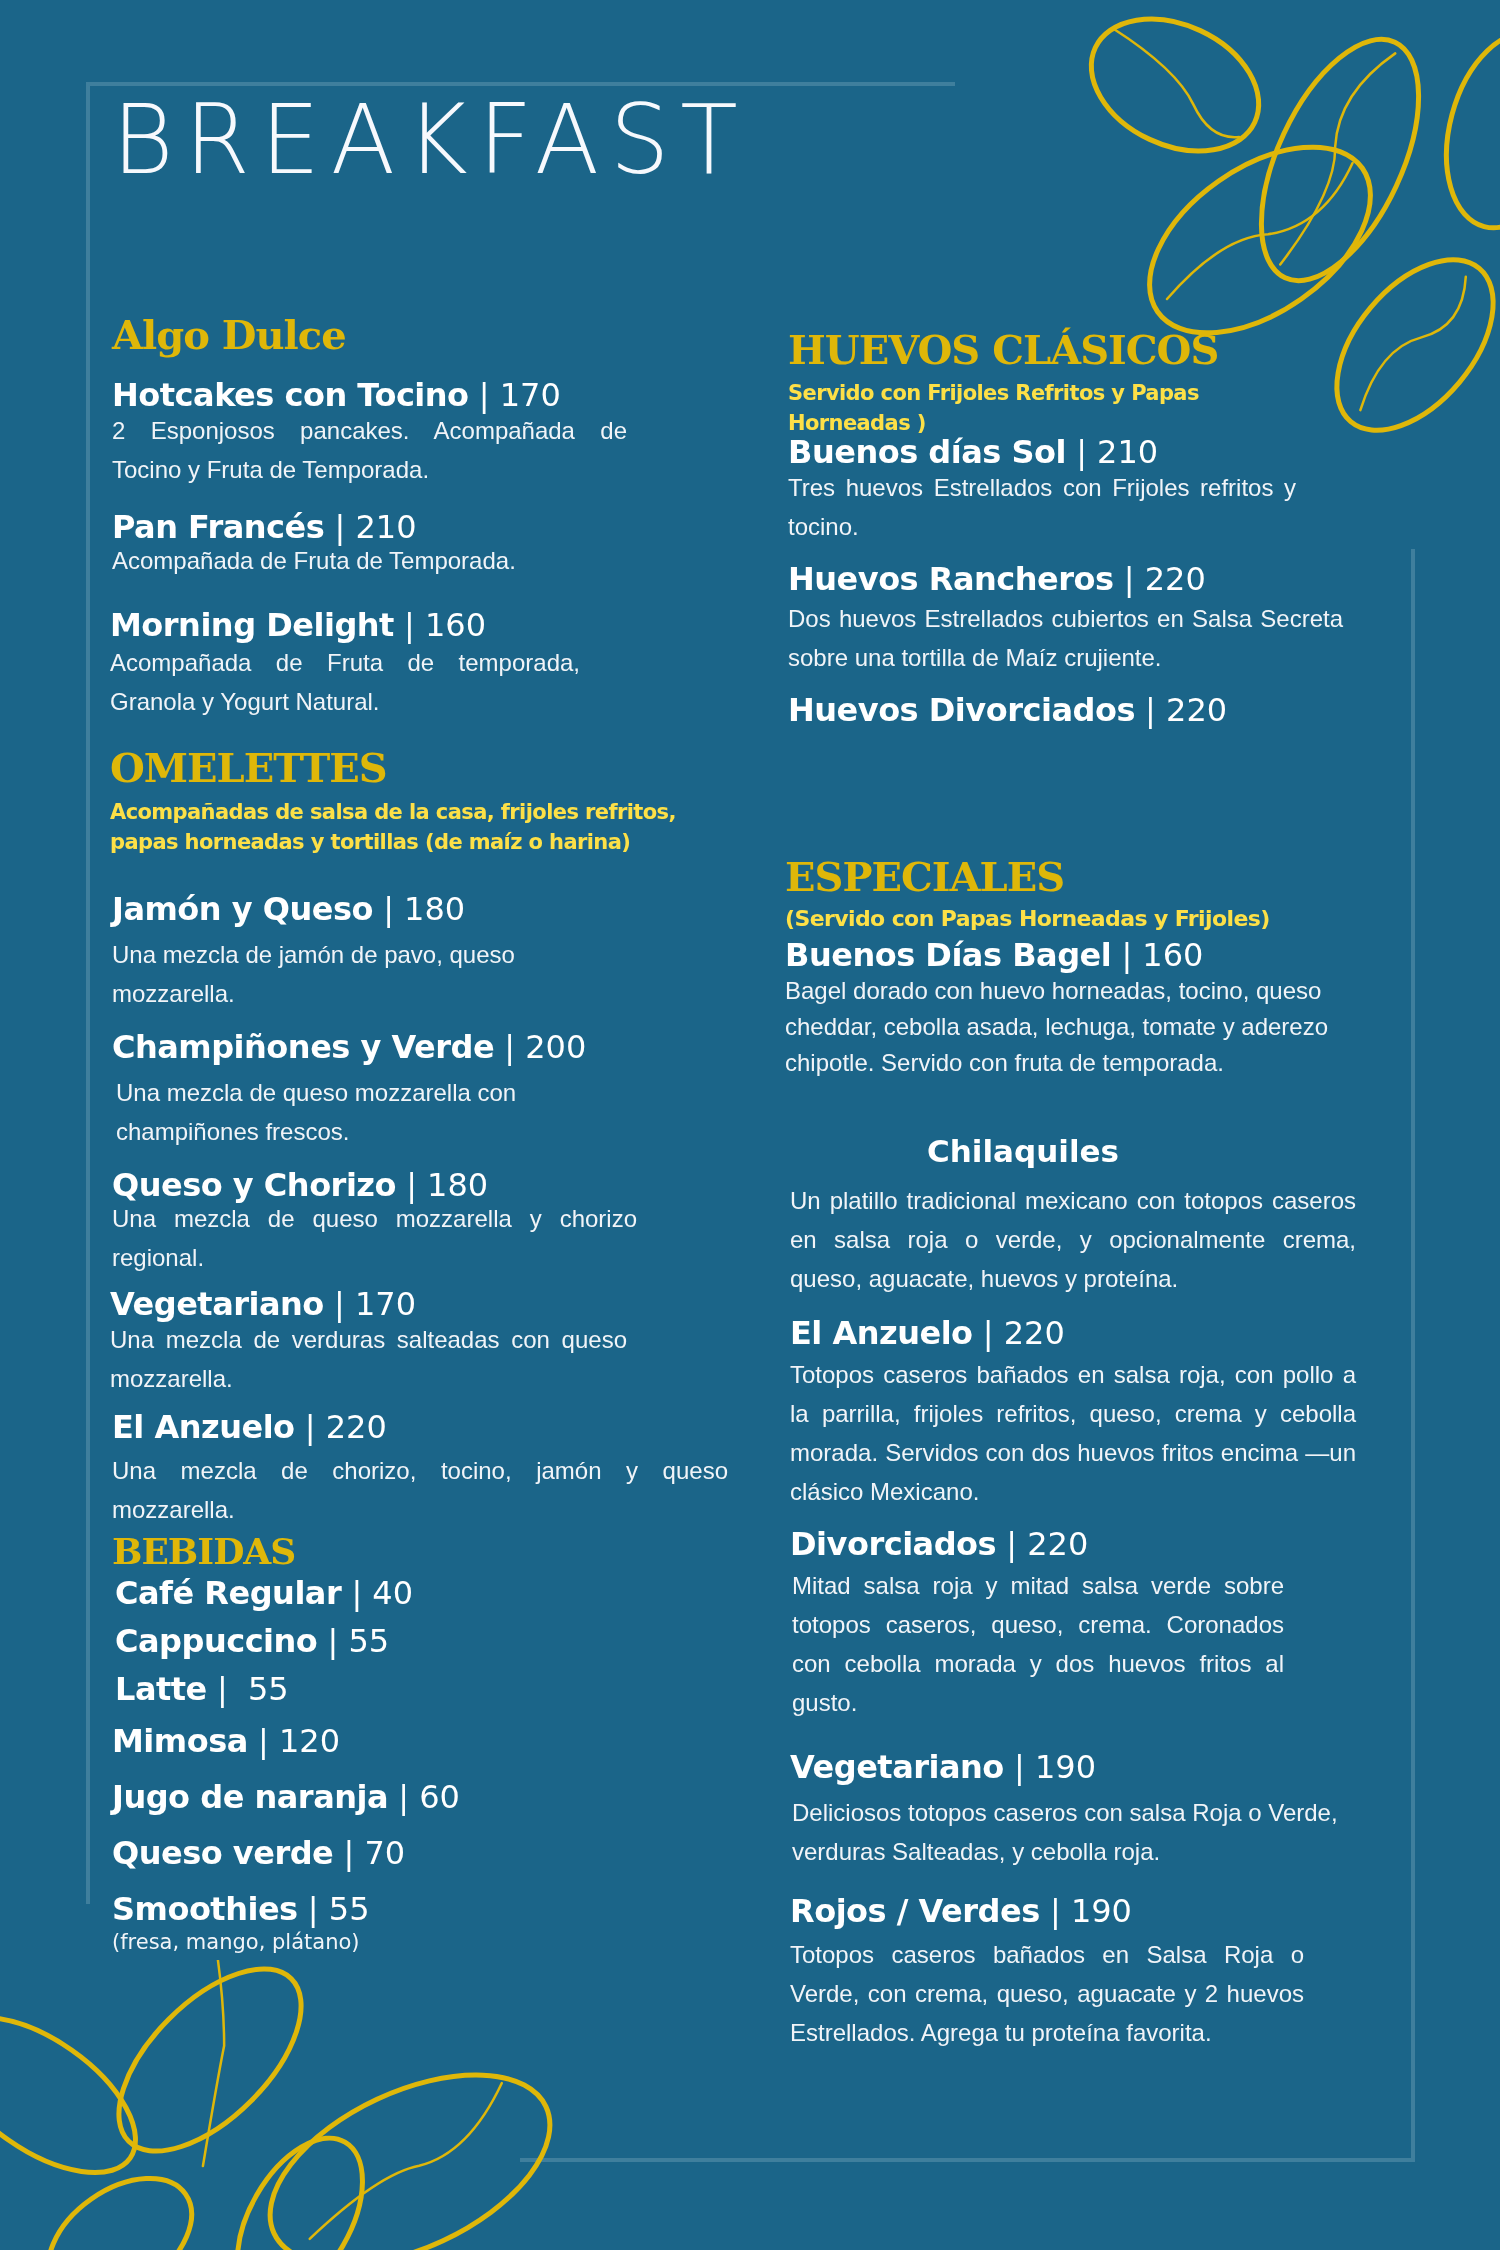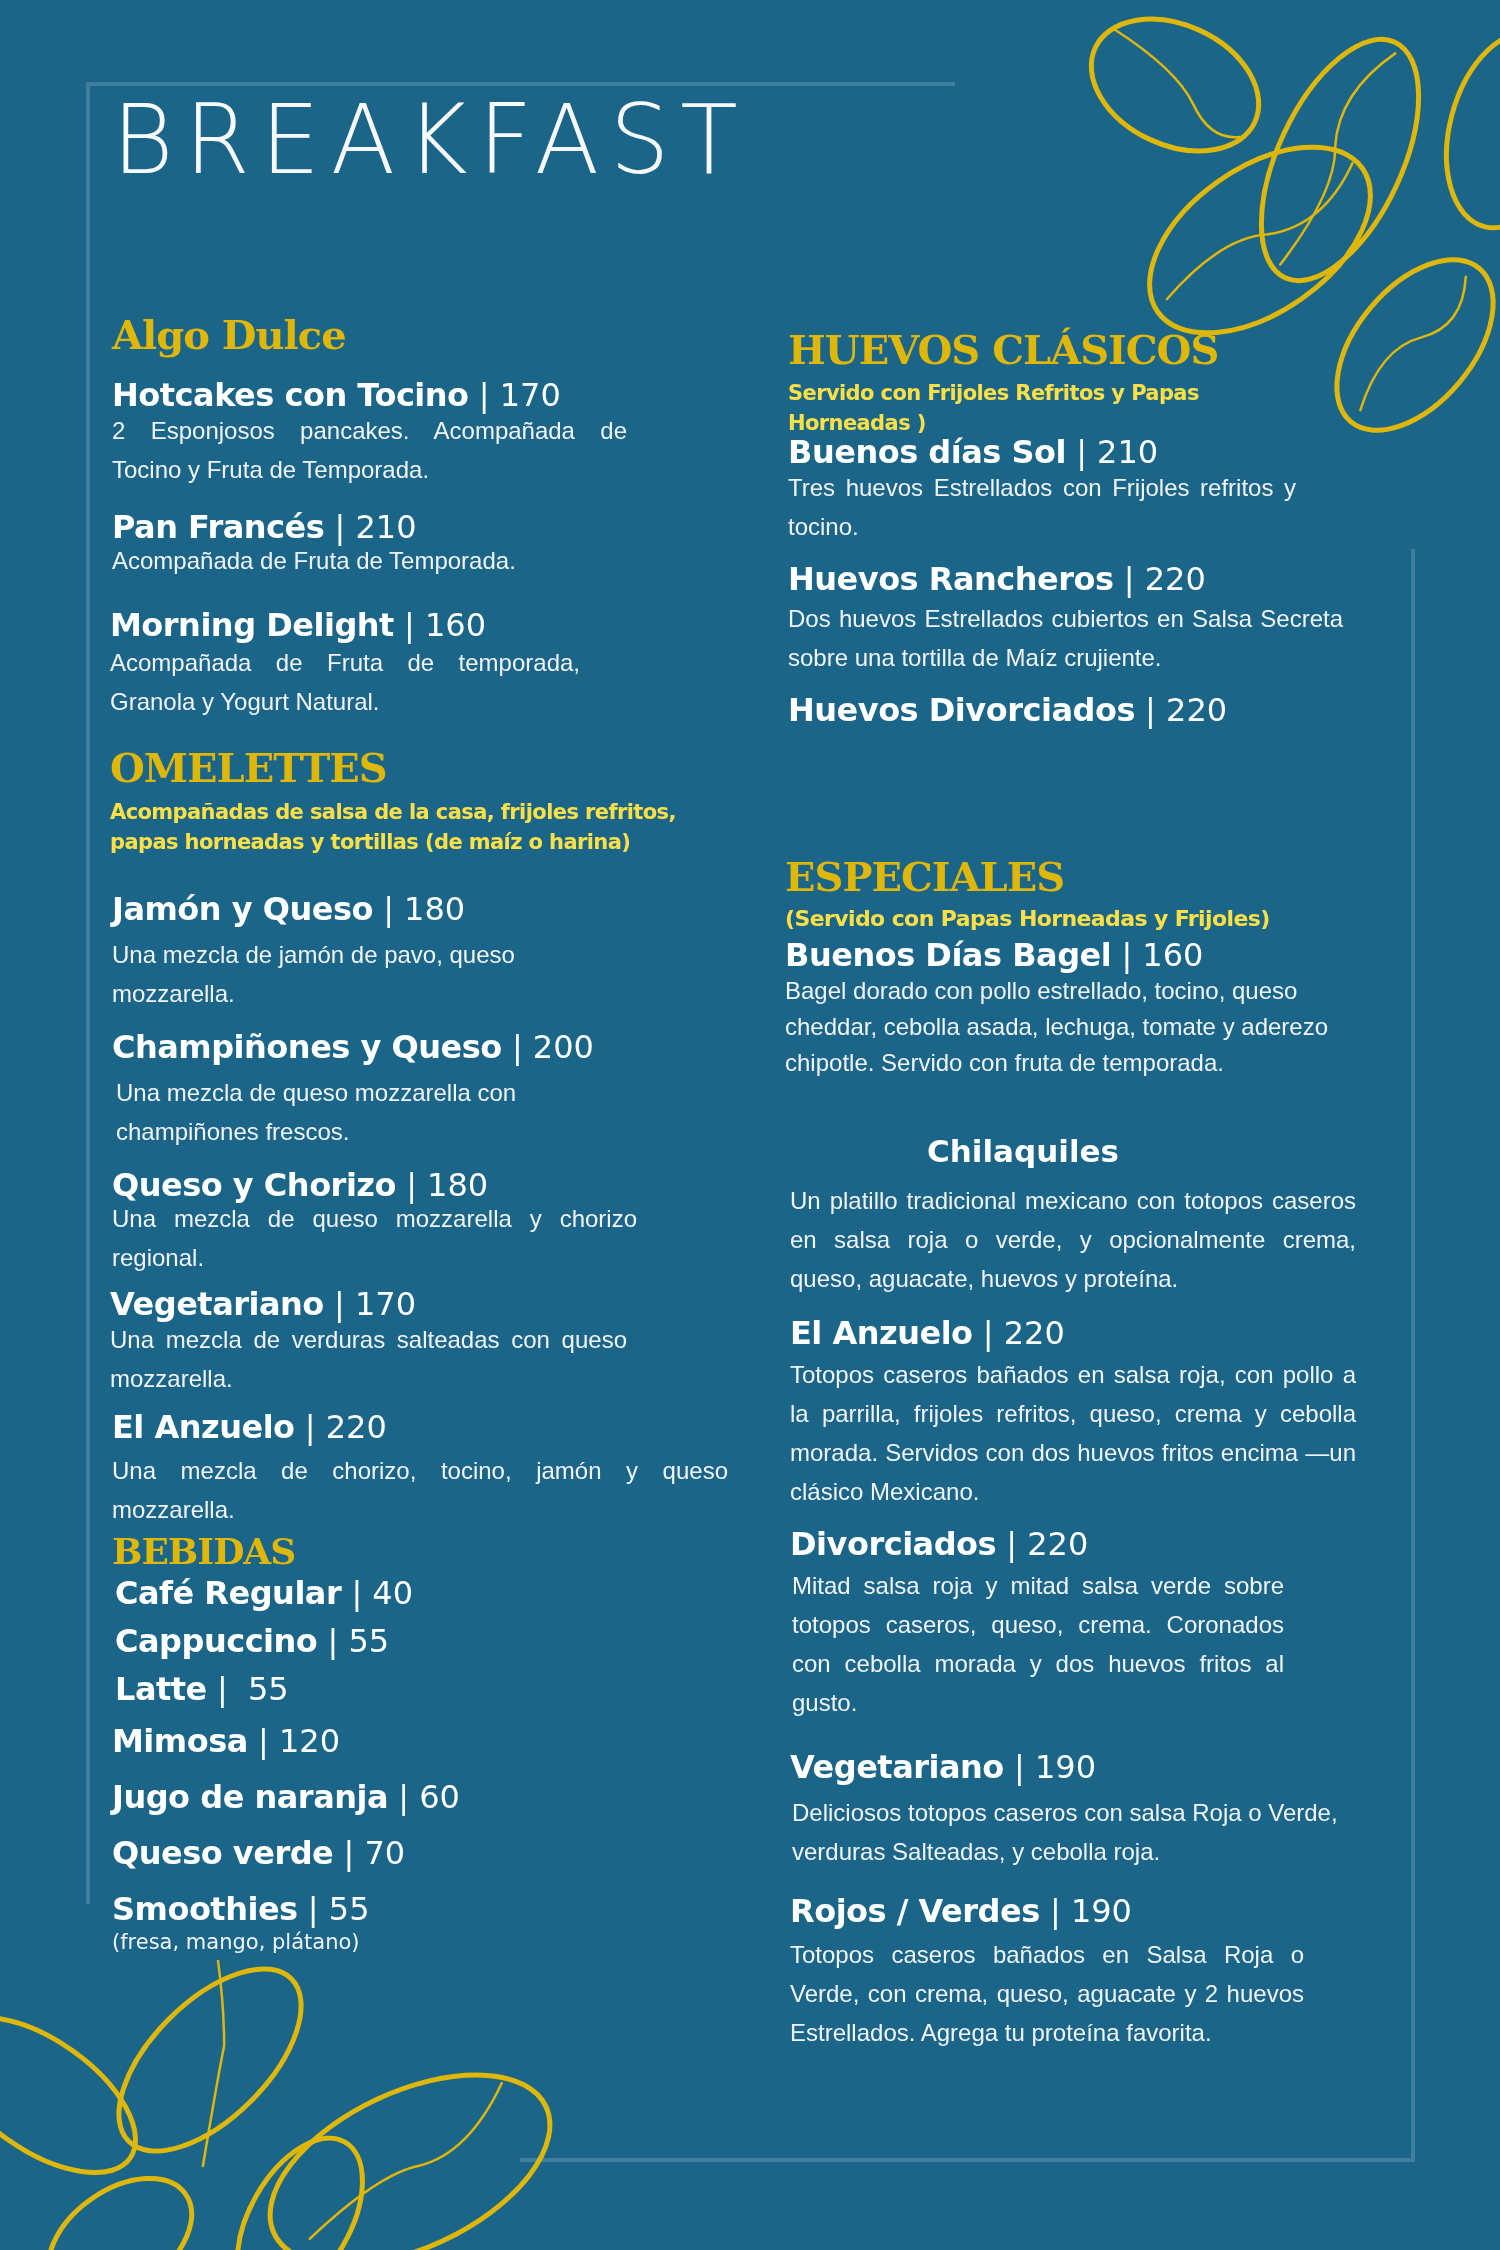--- a/index.html
+++ b/index.html
@@ -111,21 +111,21 @@
 
 <div class="abs sec-head" style="left:110px; top:748px;">OMELETTES</div>
 <div class="abs sec-sub" style="left:110px; top:797px; width:600px;">Acompañadas de salsa de la casa, frijoles refritos, papas horneadas y tortillas (de maíz o harina)</div>
 
 <div class="abs" style="left:112px; top:892px; width:560px;">
   <div class="item-name"><b>Jamón y Queso</b><span class="price"> | </span><span class="price">180</span></div>
   <div class="desc left" style="margin-top:8px; width:440px;">Una mezcla de jamón de pavo, queso mozzarella.</div>
 </div>
 
 <div class="abs" style="left:112px; top:1030px; width:560px;">
-  <div class="item-name"><b>Champiñones y Queso</b><span class="price"> | </span><span class="price">200</span></div>
+  <div class="item-name"><b>Champiñones y Verde</b><span class="price"> | </span><span class="price">200</span></div>
   <div class="desc left" style="margin-top:8px; margin-left:4px; width:460px;">Una mezcla de queso mozzarella con champiñones frescos.</div>
 </div>
 
 <div class="abs" style="left:112px; top:1168px; width:525px;">
   <div class="item-name"><b>Queso y Chorizo</b><span class="price"> | </span><span class="price">180</span></div>
   <div class="desc" style="margin-top:-4px;">Una mezcla de queso mozzarella y chorizo regional.</div>
 </div>
 
 <div class="abs" style="left:110px; top:1287px; width:517px;">
   <div class="item-name"><b>Vegetariano</b><span class="price"> | </span><span class="price">170</span></div>
@@ -163,21 +163,21 @@
 
 <div class="abs" style="left:788px; top:693px; width:590px;">
   <div class="item-name"><b>Huevos Divorciados</b><span class="price"> | </span><span class="price">220</span></div>
 </div>
 
 <div class="abs sec-head" style="left:785px; top:857px;">ESPECIALES</div>
 <div class="abs sec-sub" style="left:785px; top:904px; font-size:22px;">(Servido con Papas Horneadas y Frijoles)</div>
 
 <div class="abs" style="left:785px; top:938px; width:580px;">
   <div class="item-name"><b>Buenos Días Bagel</b><span class="price"> | </span><span class="price">160</span></div>
-  <div class="desc left" style="line-height:36px; margin-top:0px;">Bagel dorado con pollo estrellado, tocino, queso cheddar, cebolla asada, lechuga, tomate y aderezo chipotle. Servido con fruta de temporada.</div>
+  <div class="desc left" style="line-height:36px; margin-top:0px;">Bagel dorado con huevo horneadas, tocino, queso cheddar, cebolla asada, lechuga, tomate y aderezo chipotle. Servido con fruta de temporada.</div>
 </div>
 
 <div class="abs" style="left:788px; top:1133px; width:470px; text-align:center; font-family:'DejaVu Sans',sans-serif; font-weight:bold; font-size:31px;">Chilaquiles</div>
 <div class="abs desc" style="left:790px; top:1181px; width:566px;">Un platillo tradicional mexicano con totopos caseros en salsa roja o verde, y opcionalmente crema, queso, aguacate, huevos y proteína.</div>
 
 <div class="abs" style="left:790px; top:1316px; width:566px;">
   <div class="item-name"><b>El Anzuelo</b><span class="price"> | </span><span class="price">220</span></div>
   <div class="desc" style="margin-top:4px;">Totopos caseros bañados en salsa roja, con pollo a la parrilla, frijoles refritos, queso, crema y cebolla morada. Servidos con dos huevos fritos encima —un clásico Mexicano.</div>
 </div>
 

